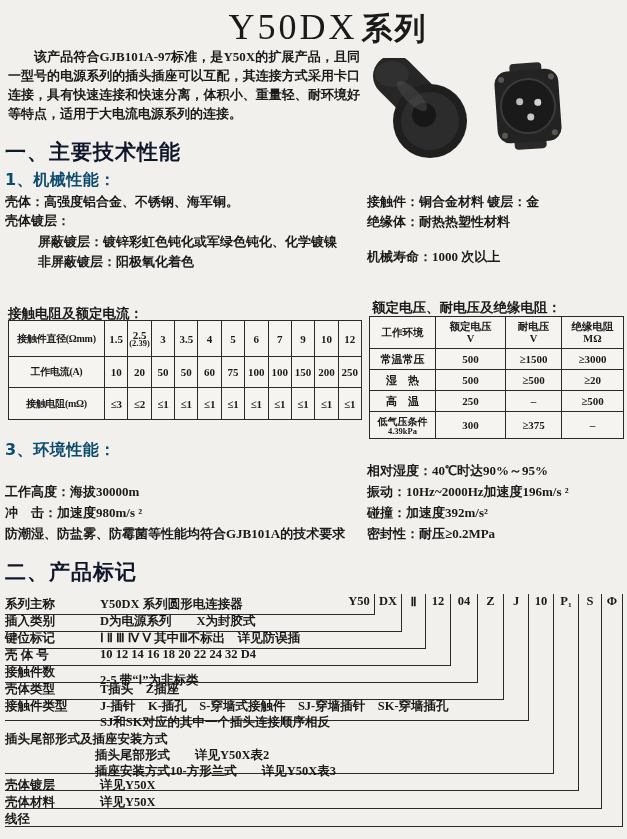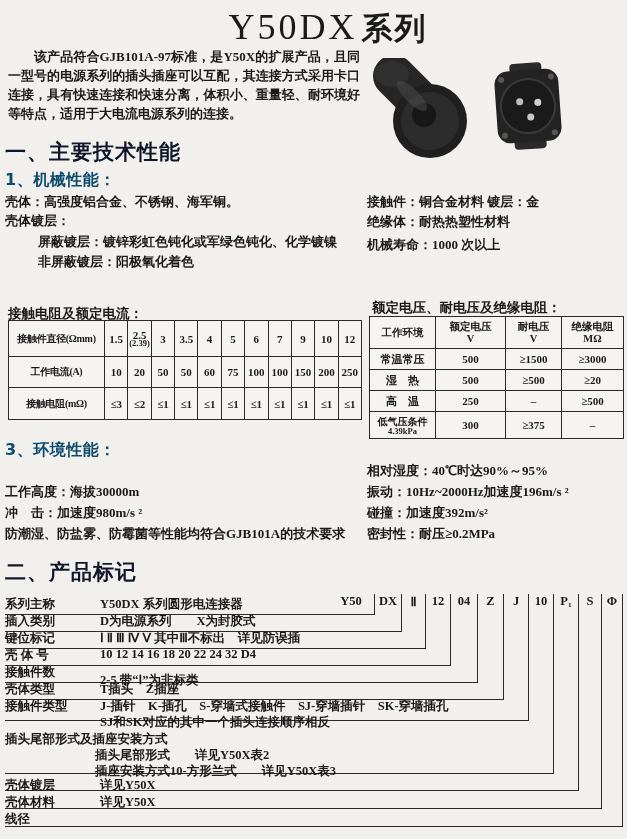--- a/index.html
+++ b/index.html
@@ -76,21 +76,21 @@
 
   <div class="abs h1" style="left:5px; top:138px;">一、主要技术性能</div>
 
   <div class="abs h2" style="left:5px; top:170px;">1、机械性能：</div>
   <div class="abs bt" style="left:5px;  top:193px;">壳体：高强度铝合金、不锈钢、海军铜。</div>
   <div class="abs bt" style="left:5px;  top:212px;">壳体镀层：</div>
   <div class="abs bt" style="left:38px; top:233px;">屏蔽镀层：镀锌彩虹色钝化或军绿色钝化、化学镀镍</div>
   <div class="abs bt" style="left:38px; top:253px;">非屏蔽镀层：阳极氧化着色</div>
   <div class="abs bt" style="left:367px; top:193px;">接触件：铜合金材料 镀层：金</div>
   <div class="abs bt" style="left:367px; top:213px;">绝缘体：耐热热塑性材料</div>
-  <div class="abs bt" style="left:367px; top:236px;">机械寿命：1000 次以上</div>
+  <div class="abs bt" style="left:367px; top:248px;">机械寿命：1000 次以上</div>
 
   <div class="abs cap" style="left:8px; top:305px;">接触电阻及额定电流：</div>
   <div class="abs cap" style="left:372px; top:299px;">额定电压、耐电压及绝缘电阻：</div>
 
   <table class="abs spec-table" style="left:8px; top:320px; width:354px;">
     <colgroup>
         <col style="width:96px;">
         <col>
         <col>
         <col>
@@ -219,21 +219,21 @@
     <div class="lshape" style="left:5px; top:2px; width:420px; height:54px;"></div>
     <div class="lshape" style="left:5px; top:2px; width:445px; height:71px;"></div>
     <div class="lshape" style="left:5px; top:2px; width:472px; height:88px;"></div>
     <div class="lshape" style="left:5px; top:2px; width:498px; height:105px;"></div>
     <div class="lshape" style="left:5px; top:2px; width:523px; height:126px;"></div>
     <div class="lshape" style="left:5px; top:2px; width:548px; height:179px;"></div>
     <div class="lshape" style="left:5px; top:2px; width:573px; height:196px;"></div>
     <div class="lshape" style="left:5px; top:2px; width:596px; height:214px;"></div>
     <div class="lshape" style="left:5px; top:2px; width:617px; height:232px;"></div>
 
-    <span class="code" style="left:336px; width:30px;font-family:Liberation Serif, serif;">Y50</span>
+    <span class="code" style="left:344px; width:30px;font-family:Liberation Serif, serif;">Y50</span>
     <span class="code" style="left:375px; width:26px;">DX</span>
     <span class="code" style="left:402px; width:23px;">Ⅱ</span>
     <span class="code" style="left:426px; width:24px;">12</span>
     <span class="code" style="left:451px; width:26px;">04</span>
     <span class="code" style="left:478px; width:25px;">Z</span>
     <span class="code" style="left:504px; width:24px;">J</span>
     <span class="code" style="left:529px; width:24px;">10</span>
     <span class="code" style="left:554px; width:24px;">P₁</span>
     <span class="code" style="left:579px; width:22px;">S</span>
     <span class="code" style="left:602px; width:20px;">Φ</span>

